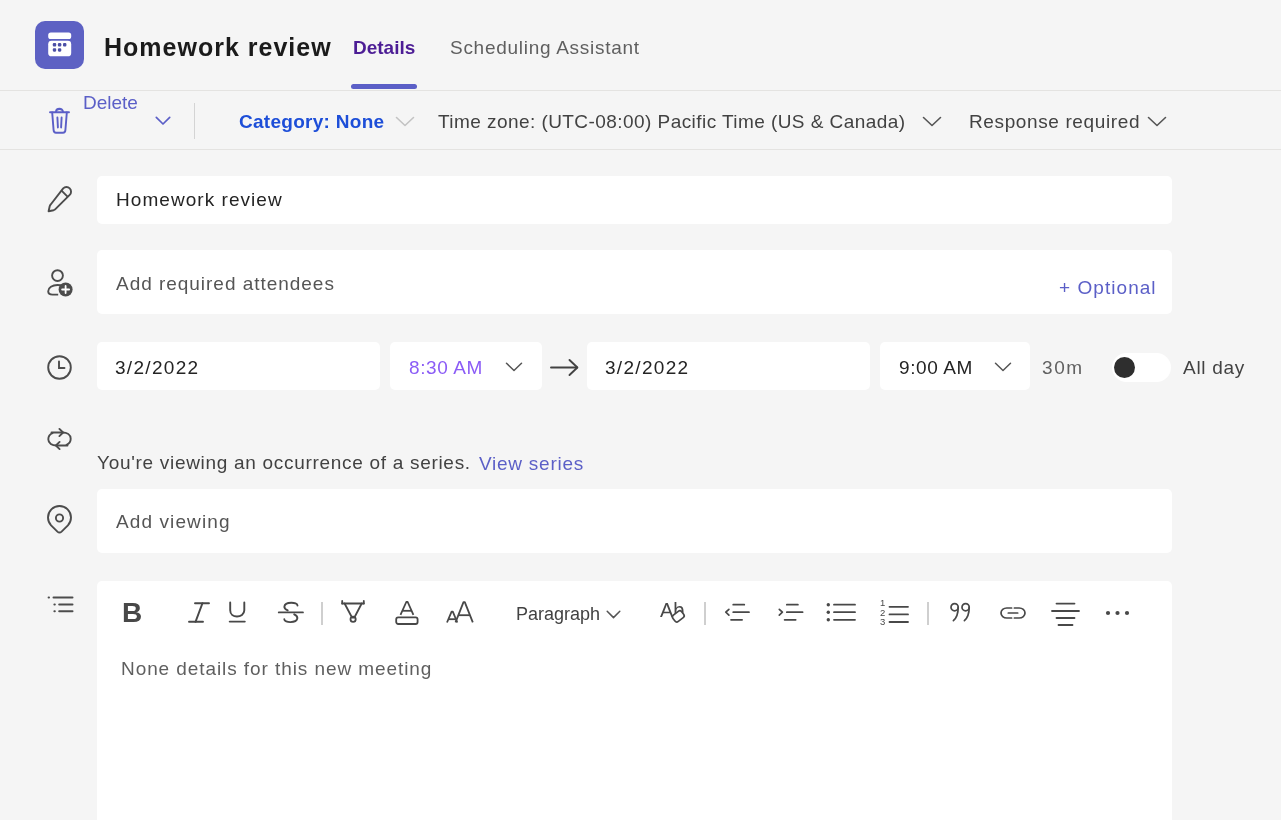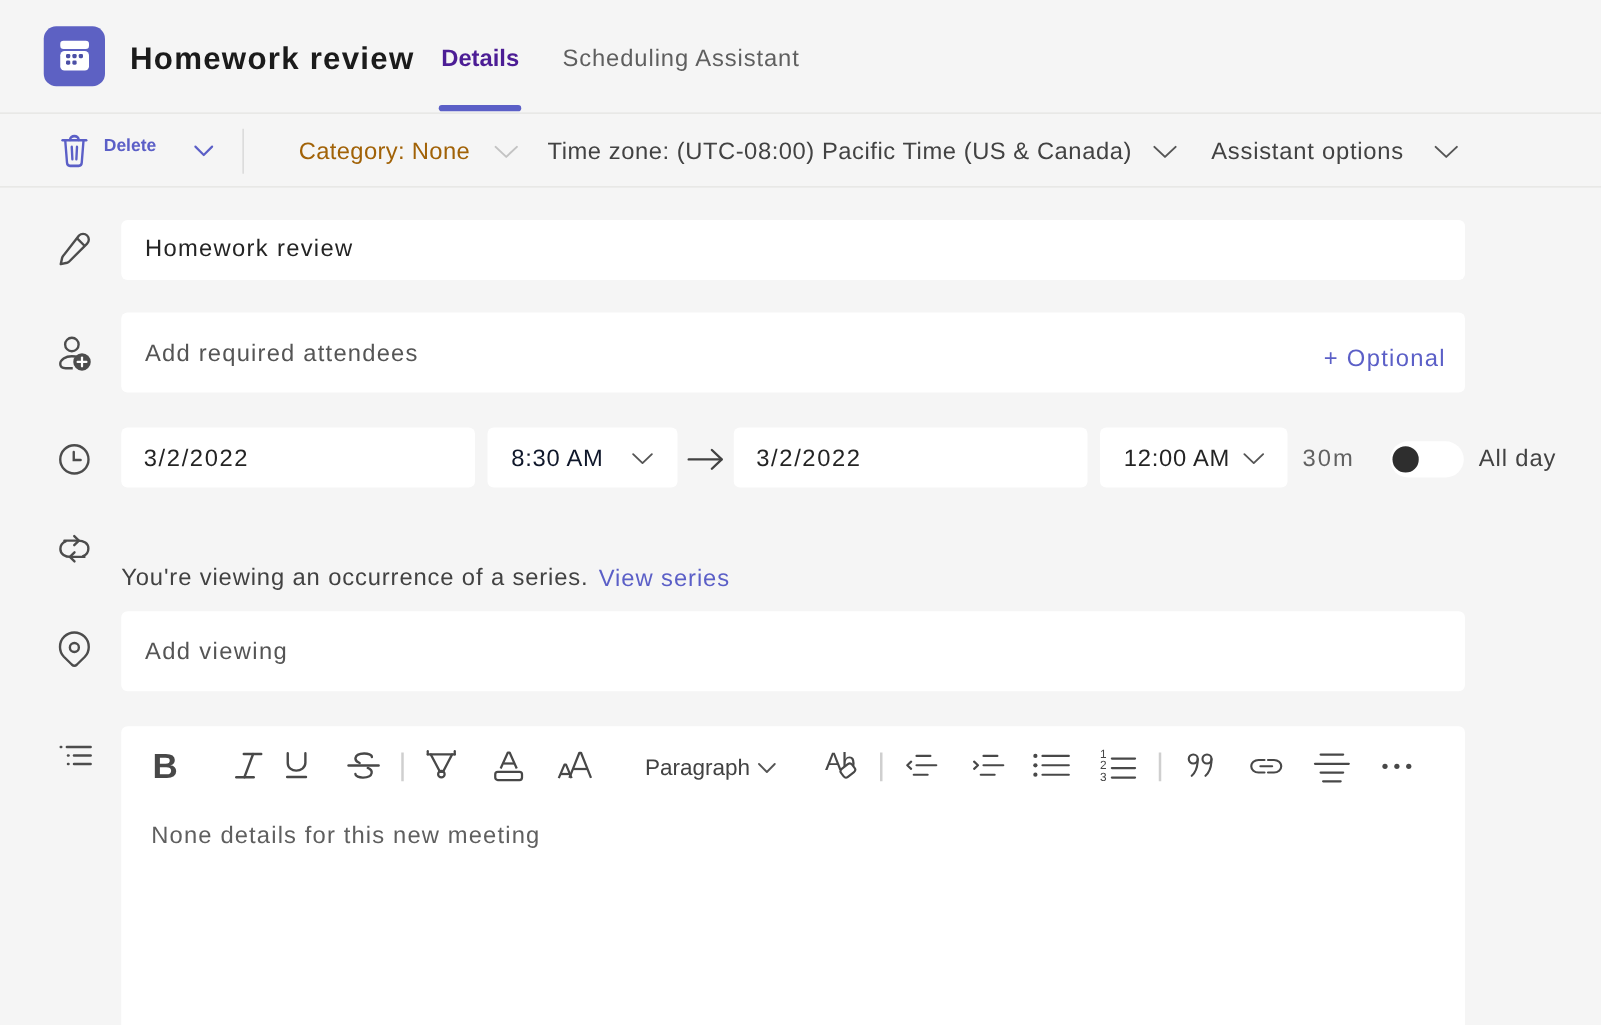--- a/index.html
+++ b/index.html
@@ -40,34 +40,34 @@
 
 <svg class="abs" style="left:48px; top:107px;" width="23" height="27" viewBox="0 0 23 27">
   <g fill="none" stroke="#5b5fc7" stroke-width="1.9" stroke-linecap="round" transform="translate(0,-1.6) scale(1,1.1)">
     <path d="M2 6.2 H21"></path>
     <path d="M8 6 C8 2.2 15 2.2 15 6"></path>
     <path d="M4.2 6.5 L5.6 22.5 C5.7 23.8 6.7 24.8 8 24.8 L15 24.8 C16.3 24.8 17.3 23.8 17.4 22.5 L18.8 6.5"></path>
     <path d="M9.4 11 L9.9 20"></path>
     <path d="M13.6 11 L13.1 20"></path>
   </g>
 </svg>
-<div id="delete" class="txt purple" style="left:83px; top:108px; font-size:14px; font-weight:700;">Delete</div>
+<div id="delete" class="txt purple" style="left:83px; top:92px; font-size:19px; font-weight:400;">Delete</div>
 <svg class="abs" style="left:155px; top:116px;" width="16" height="10" viewBox="0 0 16 10">
   <path d="M1.3 1.3 L8 8 L14.7 1.3" fill="none" stroke="#5b5fc7" stroke-width="1.7" stroke-linecap="round" stroke-linejoin="round"></path>
 </svg>
 <div class="abs" style="left:194px; top:103px; width:1px; height:36px; background:#d4d4d4;"></div>
-<div id="cat" class="txt" style="letter-spacing:0.28px;left:239px; top:111px; font-size:19px; color:#a16207;">Category: None</div>
+<div id="cat" class="txt" style="letter-spacing:0.28px;left:239px; top:111px; font-size:19px; color:#1d4ed8;font-weight:bold;">Category: None</div>
 <svg class="abs" style="left:395px; top:116px;" width="20" height="11" viewBox="0 0 20 11">
   <path d="M1.5 1.5 L10 9.5 L18.5 1.5" fill="none" stroke="#c3c3c3" stroke-width="1.6" stroke-linecap="round" stroke-linejoin="round"></path>
 </svg>
 <div id="tz" class="txt grey" style="letter-spacing:0.44px;left:438px; top:111px; font-size:19px;text-align:right;">Time zone: (UTC-08:00) Pacific Time (US &amp; Canada)</div>
 <svg class="abs" style="left:922px; top:116px;" width="20" height="11" viewBox="0 0 20 11">
   <path d="M1.5 1.5 L10 9.5 L18.5 1.5" fill="none" stroke="#555" stroke-width="1.6" stroke-linecap="round" stroke-linejoin="round"></path>
 </svg>
-<div id="resp" class="txt grey" style="letter-spacing:0.62px;left:969px; top:111px; font-size:19px;">Assistant options</div>
+<div id="resp" class="txt grey" style="letter-spacing:0.62px;left:969px; top:111px; font-size:19px;">Response required</div>
 <svg class="abs" style="left:1147px; top:116px;" width="20" height="11" viewBox="0 0 20 11">
   <path d="M1.5 1.5 L10 9.5 L18.5 1.5" fill="none" stroke="#555" stroke-width="1.6" stroke-linecap="round" stroke-linejoin="round"></path>
 </svg>
 
 
 <svg class="abs" style="left:46px; top:185px;" width="28" height="29" viewBox="0 0 28 29">
   <g fill="none" stroke="#4c4c4c" stroke-width="1.9" stroke-linejoin="round">
     <path d="M17.2 3.4 C19 1.6 21.9 1.6 23.7 3.4 C25.5 5.2 25.5 8.1 23.7 9.9 L9.4 24.2 C8.9 24.7 8.3 25 7.6 25.2 L2.6 26.3 L3.7 21.3 C3.9 20.6 4.2 20 4.7 19.5 Z"></path>
     <path d="M15.3 5.3 L21.8 11.8"></path>
   </g>
@@ -95,37 +95,37 @@
 <svg class="abs" style="left:47px; top:355px;" width="25" height="25" viewBox="0 0 25 25">
   <g fill="none" stroke="#4c4c4c" stroke-width="1.9" stroke-linecap="round">
     <circle cx="12.5" cy="12.5" r="11.3"></circle>
     <path d="M12 6.5 L12 13 L17.5 13"></path>
   </g>
 </svg>
 <div class="field" style="top:342px; width:283px; height:48px;"></div>
 <div id="d1" class="txt" style="letter-spacing:1.3px;left:115px; top:357px; font-size:19px; color:#242424;">3/2/2022</div>
 
 <div class="field" style="left:390px; top:342px; width:152px; height:48px;"></div>
-<div id="t1" class="txt" style="letter-spacing:0.6px;left:409px; top:357px; font-size:19px; color:#0f172a;">8:30 AM</div>
+<div id="t1" class="txt" style="letter-spacing:0.6px;left:409px; top:357px; font-size:19px; color:#8b5cf6;">8:30 AM</div>
 <svg class="abs" style="left:505px; top:362px;" width="18" height="10" viewBox="0 0 18 10">
   <path d="M1.5 1.3 L9 8.5 L16.5 1.3" fill="none" stroke="#555" stroke-width="1.5" stroke-linecap="round" stroke-linejoin="round"></path>
 </svg>
 
 <svg class="abs" style="left:549px; top:358px;" width="31" height="19" viewBox="0 0 31 19">
   <g fill="none" stroke="#424242" stroke-width="1.9" stroke-linecap="round" stroke-linejoin="round">
     <path d="M2 9.5 L28 9.5"></path>
     <path d="M20.5 2 L28.4 9.5 L20.5 17"></path>
   </g>
 </svg>
 
 <div class="field" style="left:587px; top:342px; width:283px; height:48px;"></div>
 <div id="d2" class="txt" style="letter-spacing:1.3px;left:605px; top:357px; font-size:19px; color:#242424;">3/2/2022</div>
 
 <div class="field" style="left:880px; top:342px; width:150px; height:48px;"></div>
-<div id="t2" class="txt" style="letter-spacing:0.6px;left:899px; top:357px; font-size:19px; color:#242424;">12:00 AM</div>
+<div id="t2" class="txt" style="letter-spacing:0.6px;left:899px; top:357px; font-size:19px; color:#242424;">9:00 AM</div>
 <svg class="abs" style="left:994px; top:362px;" width="18" height="10" viewBox="0 0 18 10">
   <path d="M1.5 1.3 L9 8.5 L16.5 1.3" fill="none" stroke="#555" stroke-width="1.5" stroke-linecap="round" stroke-linejoin="round"></path>
 </svg>
 
 <div id="m30" class="txt" style="letter-spacing:1.6px;left:1042px; top:357px; font-size:19px; color:#616161;">30m</div>
 <div class="abs" style="left:1112px; top:353px; width:59px; height:29px; background:#fff; border-radius:15px;"></div>
 <div class="abs" style="left:1114px; top:357px; width:21px; height:21px; background:#2e2e2e; border-radius:50%;"></div>
 <div id="allday" class="txt grey" style="letter-spacing:0.72px;left:1183px; top:357px; font-size:19px;">All day</div>
 
 

